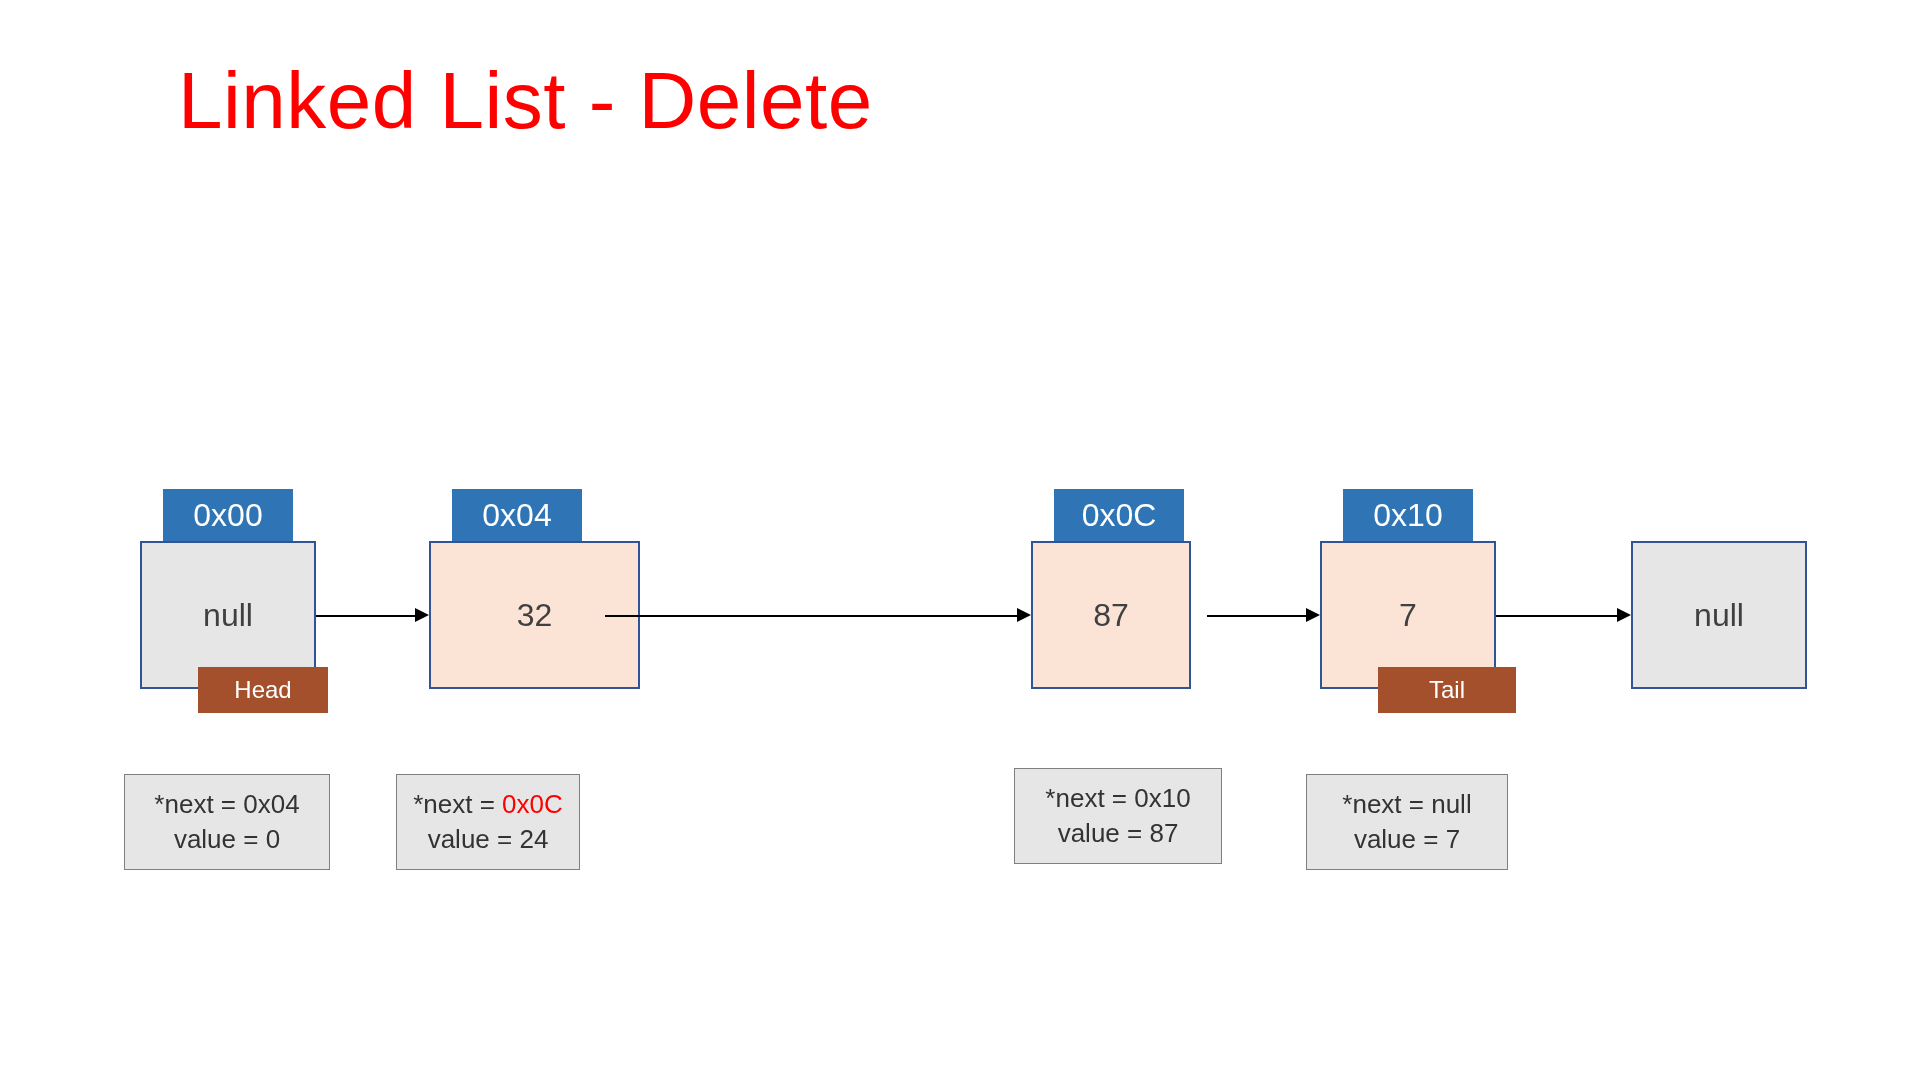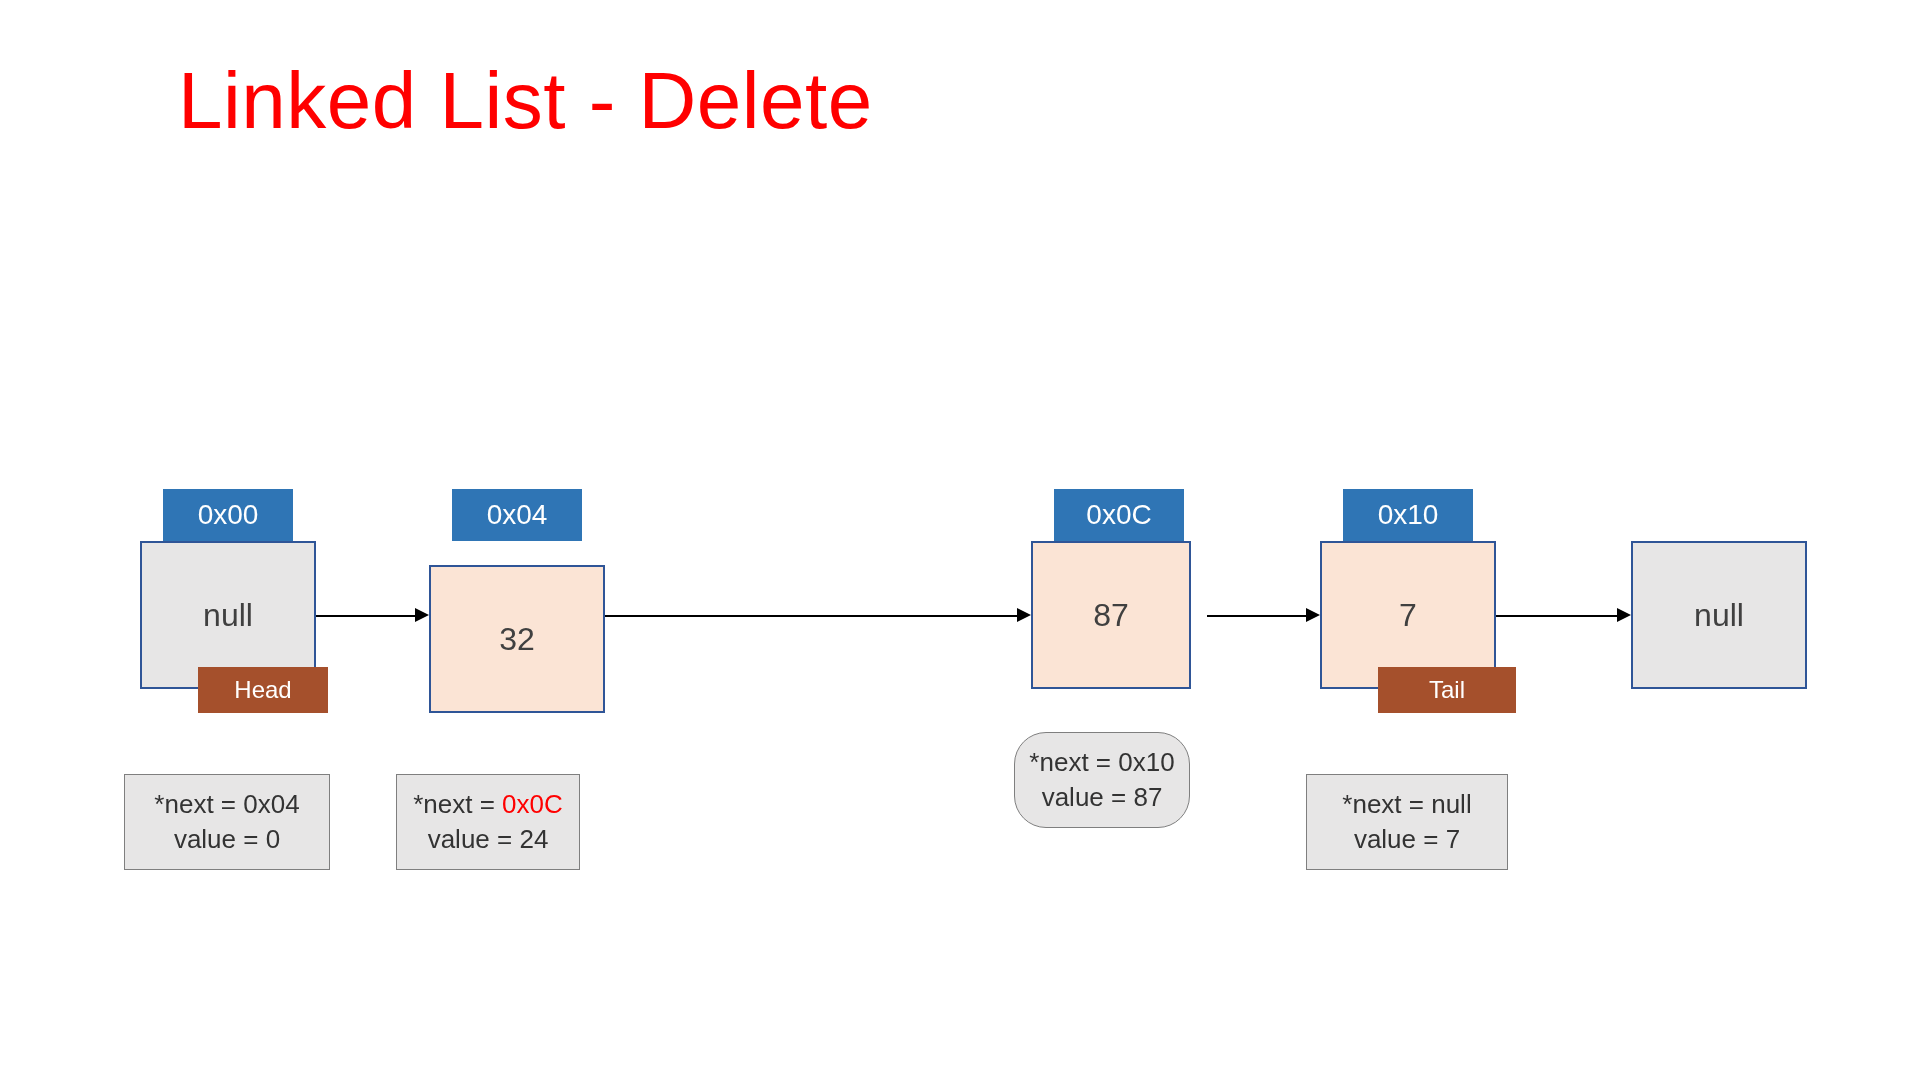--- a/index.html
+++ b/index.html
@@ -30,21 +30,21 @@
     width: 1920px;
     height: 1080px;
   }
   .box {
     position: absolute;
     box-sizing: border-box;
   }
   .addr {
     background: #2f75b5;
     color: #ffffff;
-    font-size: 28px;
+    font-size: 32px;
     display: flex;
     align-items: center;
     justify-content: center;
     height: 52px;
   }
   .val {
     border: 2px solid #2f5597;
     background: #e7e6e6;
     color: #404040;
     font-size: 32px;
@@ -92,21 +92,21 @@
 
 <div class="title">Linked List - Delete</div>
 
 <div class="stage">
 
   <div class="box addr" style="left:163px; top:489px; width:130px;">0x00</div>
   <div class="box val" style="left:140px; top:541px; width:176px;">null</div>
   <div class="box tag" style="left:198px; top:667px; width:130px;">Head</div>
 
   <div class="box addr" style="left:452px; top:489px; width:130px;">0x04</div>
-  <div class="box val peach" style="left:429px; top:541px; width:176px;margin-top:24px;">32</div>
+  <div class="box val peach" style="left:429px; top:541px; width:211px;">32</div>
 
   <div class="box addr" style="left:1054px; top:489px; width:130px;">0x0C</div>
   <div class="box val peach" style="left:1031px; top:541px; width:160px;">87</div>
 
   <div class="box addr" style="left:1343px; top:489px; width:130px;">0x10</div>
   <div class="box val peach" style="left:1320px; top:541px; width:176px;">7</div>
   <div class="box tag" style="left:1378px; top:667px; width:138px;">Tail</div>
 
   <div class="box val" style="left:1631px; top:541px; width:176px;">null</div>
 
@@ -125,21 +125,21 @@
   <div class="box info" style="left:124px; top:774px; width:206px;">
     <span>*next = </span><span>0x04</span><br>
     <span>value = 0</span>
   </div>
 
   <div class="box info" style="left:396px; top:774px; width:184px;">
     <span>*next = </span><span class="hl">0x0C</span><br>
     <span>value = 24</span>
   </div>
 
-  <div class="box info" style="left:1014px; top:732px; width:176px;border-radius:32px;">
+  <div class="box info" style="left:1014px; top:768px; width:208px;">
     <span>*next = </span><span>0x10</span><br>
     <span>value = 87</span>
   </div>
 
   <div class="box info" style="left:1306px; top:774px; width:202px;">
     <span>*next = </span><span>null</span><br>
     <span>value = 7</span>
   </div>
 
 </div>

